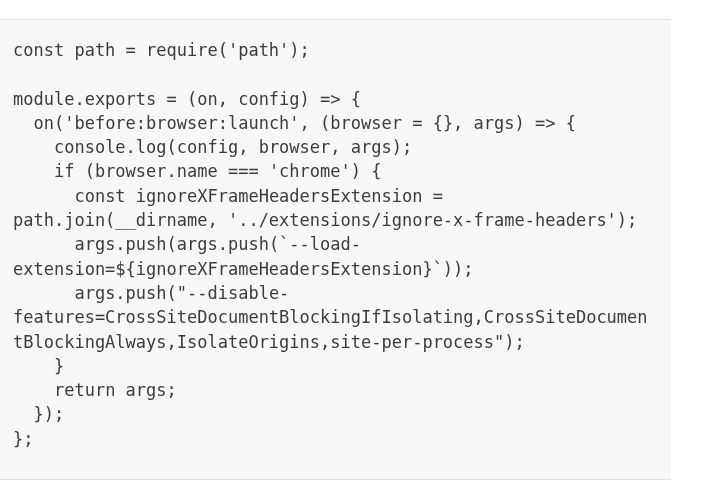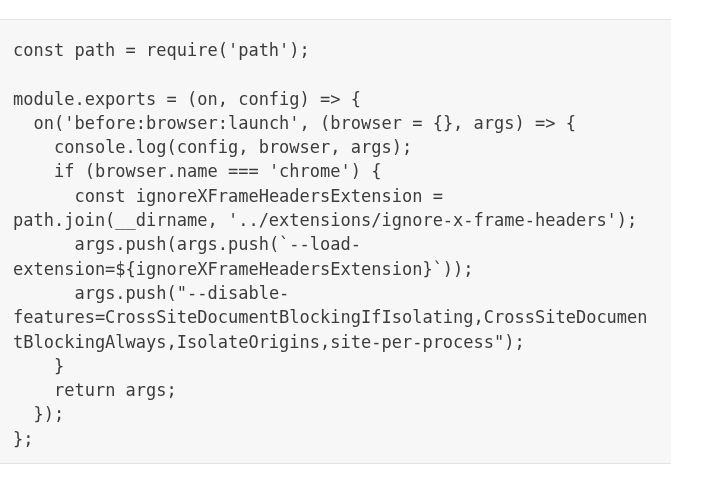--- a/index.html
+++ b/index.html
@@ -18,21 +18,21 @@
   .page{
     width:715px;height:480px;
     background:var(--page-bg);
   }
   .code-block{
     margin-top:19px;
     width:671px;
     background:var(--code-bg);
     border-top:1px solid var(--code-border);
     border-bottom:1px solid var(--code-border);
-    padding:18px 21px 12px 13px;
+    padding:18px 21px 28px 13px;
     font-family:"DejaVu Sans Mono","Liberation Mono",monospace;
     font-size:17px;
     line-height:24.3px;
     color:var(--code-text);
     white-space:pre-wrap;
     overflow-wrap:break-word;
     word-wrap:break-word;
     word-break:normal;
   }
   .code-block code{

